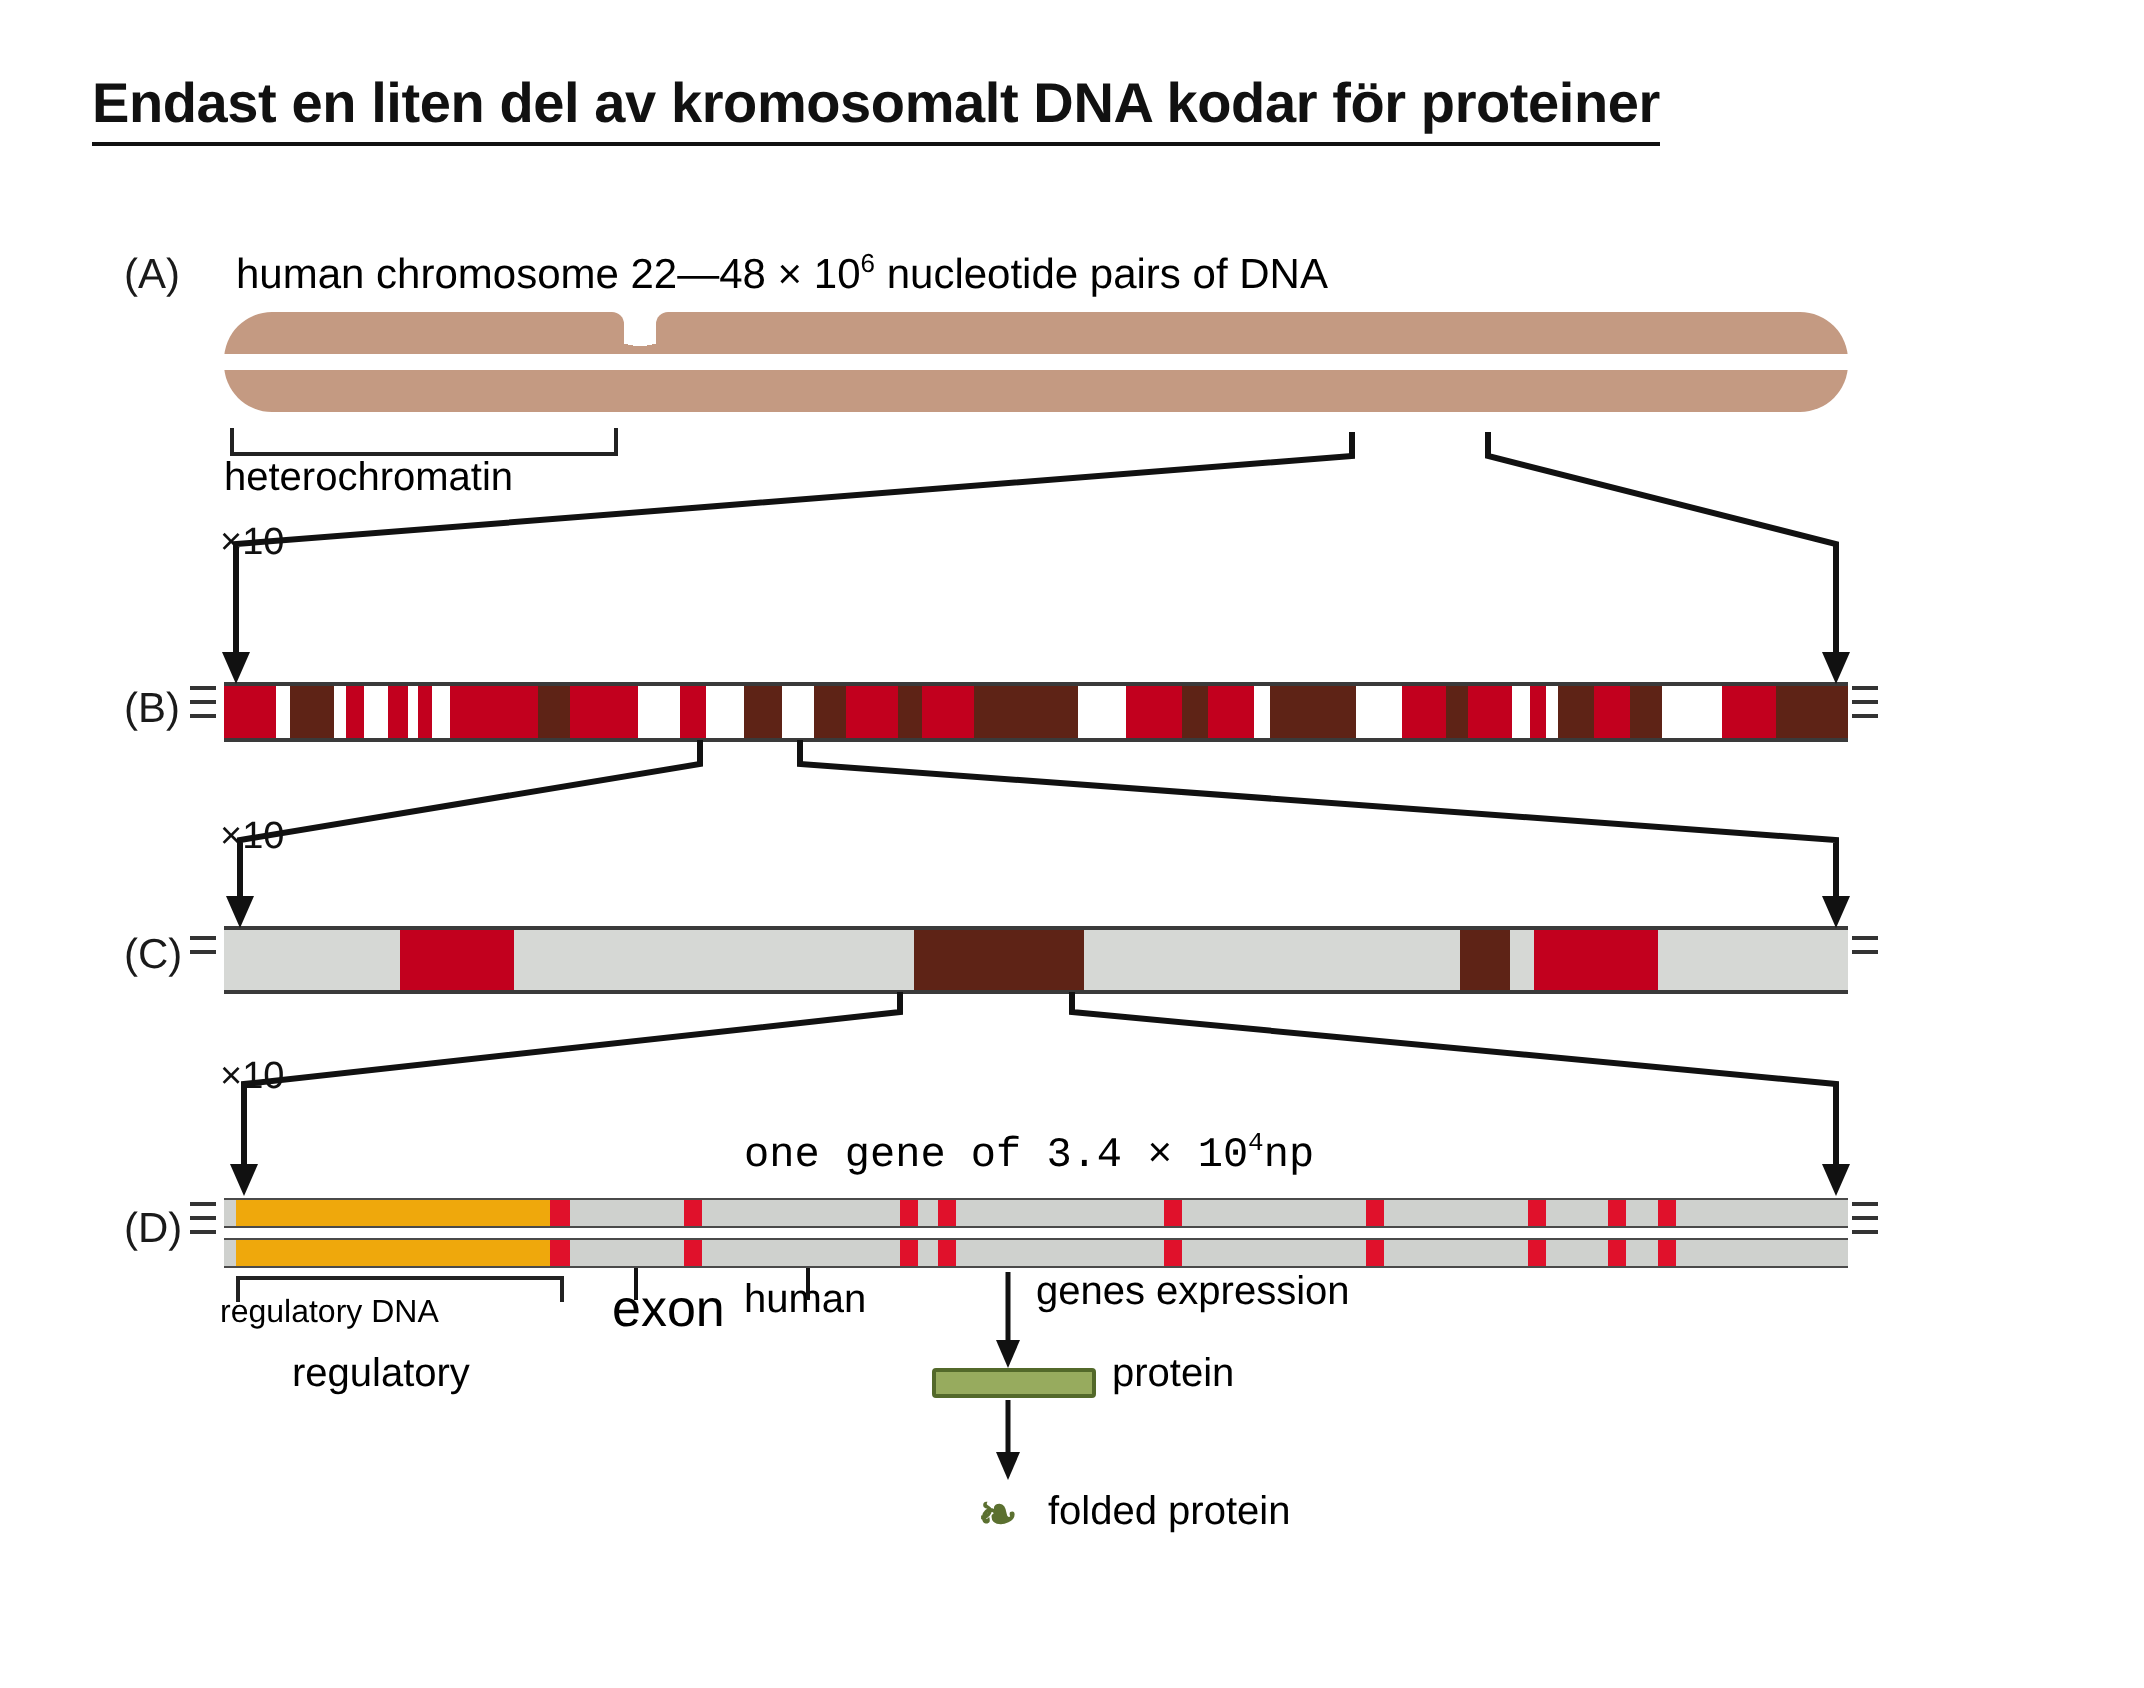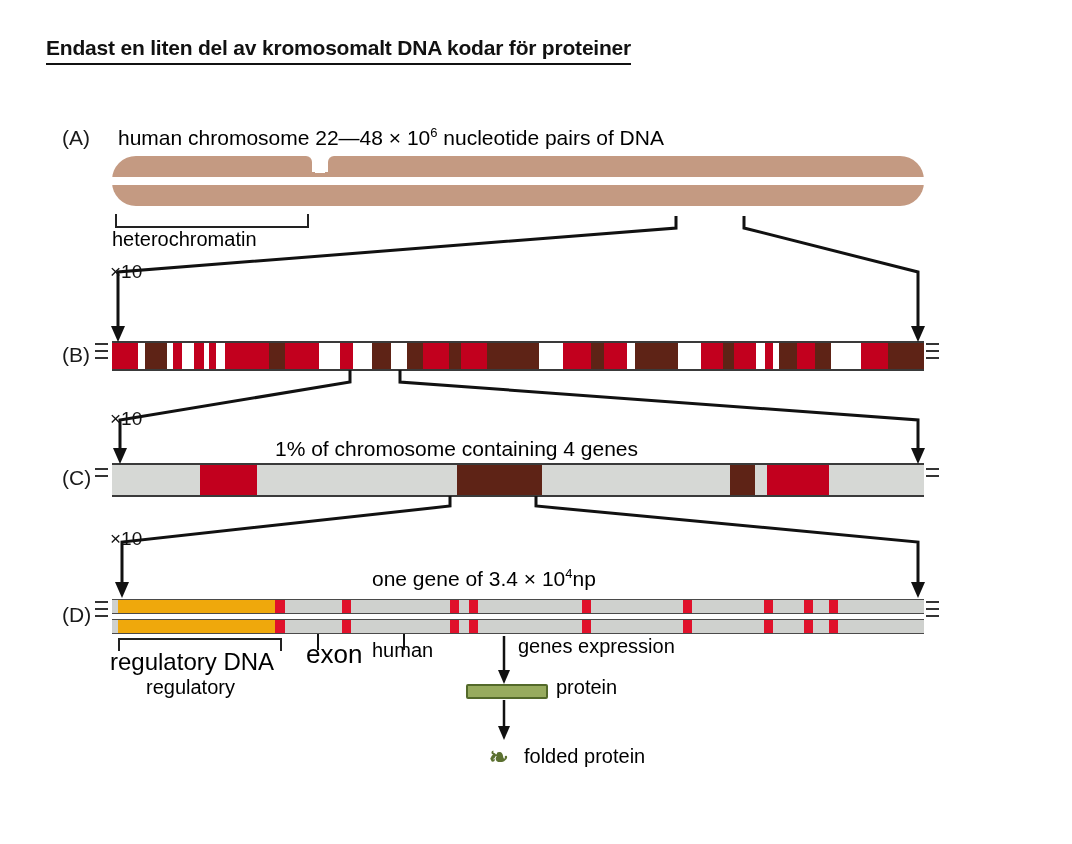--- a/index.html
+++ b/index.html
@@ -9,21 +9,21 @@
     font-family:"Liberation Sans", sans-serif;
     color:#000;
     overflow:hidden;
     position:relative;
   }
   .page{position:absolute;inset:0;}
 
   
   .title{
     position:absolute;left:46px;top:36px;
-    font-size:21px;font-weight:700;letter-spacing:-.2px;
+    font-size:28px;font-weight:700;letter-spacing:-.2px;
     color:#111;
     border-bottom:2px solid #111;
     padding-bottom:3px;
     white-space:nowrap;
   }
 
   
   .panel-letter{
     position:absolute;
     font-size:21px;color:#1a1a1a;
@@ -184,40 +184,39 @@
       <div class="seg" style="width: 0.739827%; background: rgb(255, 255, 255);"></div>
       <div class="seg" style="width: 2.21948%; background: rgb(94, 35, 22);"></div>
       <div class="seg" style="width: 2.21948%; background: rgb(194, 0, 30);"></div>
       <div class="seg" style="width: 1.97287%; background: rgb(94, 35, 22);"></div>
       <div class="seg" style="width: 3.69914%; background: rgb(255, 255, 255);"></div>
       <div class="seg" style="width: 3.32922%; background: rgb(194, 0, 30);"></div>
       <div class="seg" style="width: 4.43896%; background: rgb(94, 35, 22);"></div>
     </div>
 
   <div class="x10" style="left:110px;top:408px;">×10</div>
-  <div class="cap" style="left:275px;top:437px;">1% of chromosome containing 4 genes</div>
   <div class="panel-letter" style="left:62px;top:466px;">(C)</div>
 
   <div class="dash-end" style="left:95px;top:468px;">
       <i></i>
       <i></i>
     </div>
   <div class="dash-end" style="left:926px;top:468px;">
       <i></i>
       <i></i>
     </div>
   <div class="bar" id="barC" style="position: absolute;">
       <div style="position: absolute; left: 10.8374%; width: 7.0197%; top: 0px; bottom: 0px; background: rgb(194, 0, 30);"></div>
       <div style="position: absolute; left: 42.4877%; width: 10.468%; top: 0px; bottom: 0px; background: rgb(94, 35, 22);"></div>
       <div style="position: absolute; left: 76.1084%; width: 3.07882%; top: 0px; bottom: 0px; background: rgb(94, 35, 22);"></div>
       <div style="position: absolute; left: 80.665%; width: 7.63547%; top: 0px; bottom: 0px; background: rgb(194, 0, 30);"></div>
     </div>
 
   <div class="x10" style="left:110px;top:528px;">×10</div>
-  <div class="cap" style="left:372px;top:567px;">
+  <div class="cap" style="left:372px;top:567px;font-family:Liberation Mono, monospace;">
     <span>one gene of 3.4 × 10</span><sup class="exp">4</sup><span>np</span>
   </div>
   <div class="panel-letter" style="left:62px;top:603px;">(D)</div>
 
   <div class="dash-end" style="left:95px;top:601px;">
       <i></i>
       <i></i>
       <i></i>
     </div>
   <div class="dash-end" style="left:926px;top:601px;">
@@ -247,21 +246,21 @@
         <div class="dseg" style="left: 43.9655%; width: 1.10837%; background: rgb(224, 17, 43);"></div>
         <div class="dseg" style="left: 57.8818%; width: 1.10837%; background: rgb(224, 17, 43);"></div>
         <div class="dseg" style="left: 70.3202%; width: 1.10837%; background: rgb(224, 17, 43);"></div>
         <div class="dseg" style="left: 80.2956%; width: 1.10837%; background: rgb(224, 17, 43);"></div>
         <div class="dseg" style="left: 85.2217%; width: 1.10837%; background: rgb(224, 17, 43);"></div>
         <div class="dseg" style="left: 88.3005%; width: 1.10837%; background: rgb(224, 17, 43);"></div>
       </div>
   </div>
 
   <div id="reg-bracket"></div>
-  <div class="cap" style="left:110px;top:648px;font-size:24px;">regulatory DNA</div>
+  <div class="cap" style="left:110px;top:648px;font-size:16px;">regulatory DNA</div>
   <div class="cap" style="left:146px;top:676px;font-size:20px;">regulatory</div>
 
   <div class="cap" style="left:306px;top:639px;font-size:26px;text-align:right;">exon</div>
   <div class="cap" style="left:372px;top:639px;font-size:20px;">human</div>
 
   <div class="cap" style="left:518px;top:635px;font-size:20px;">genes expression</div>
 
   <div id="protein-bar"></div>
   <div class="cap" style="left:556px;top:676px;font-size:20px;">protein</div>
 

